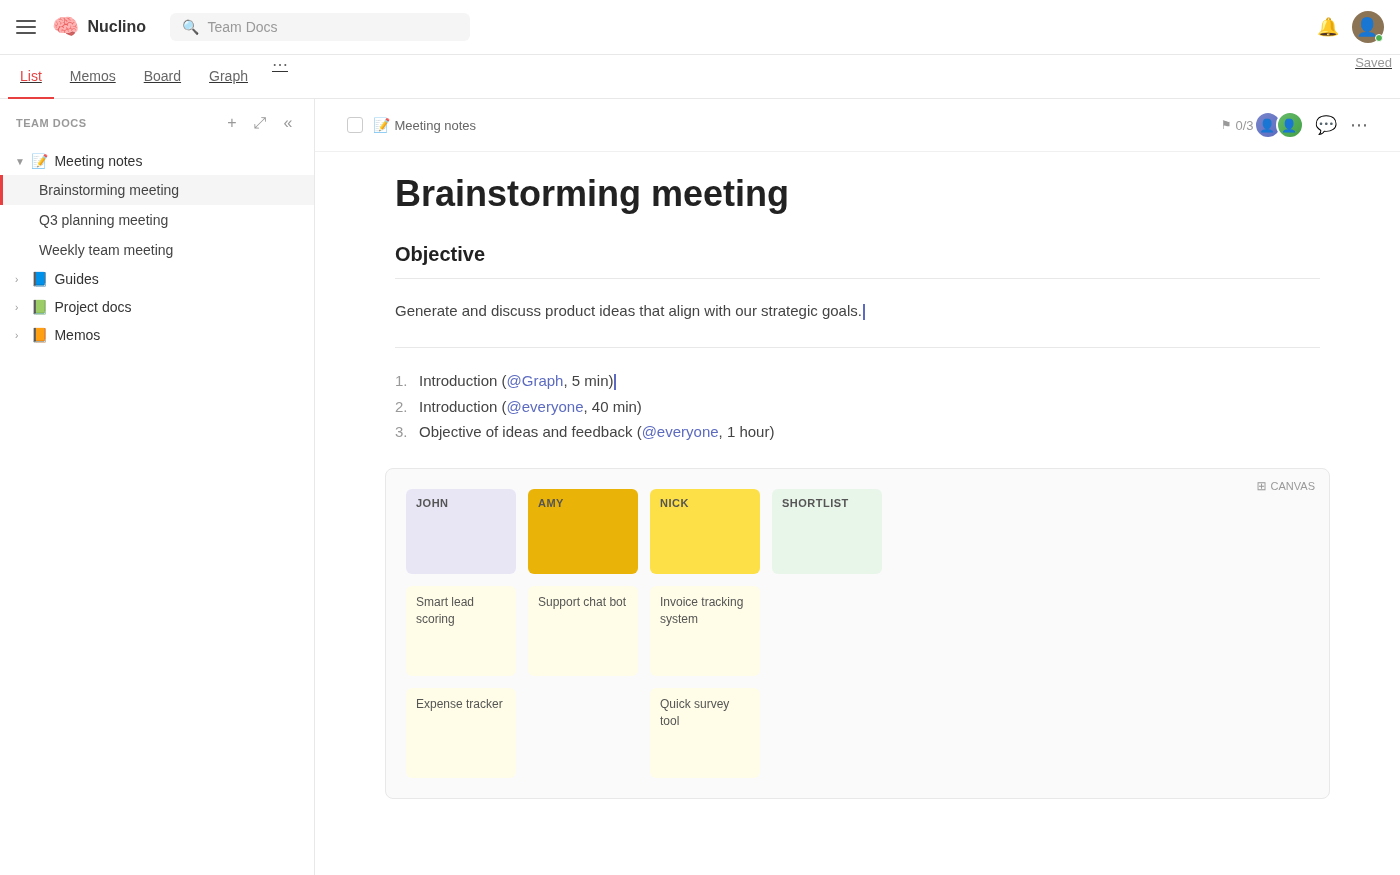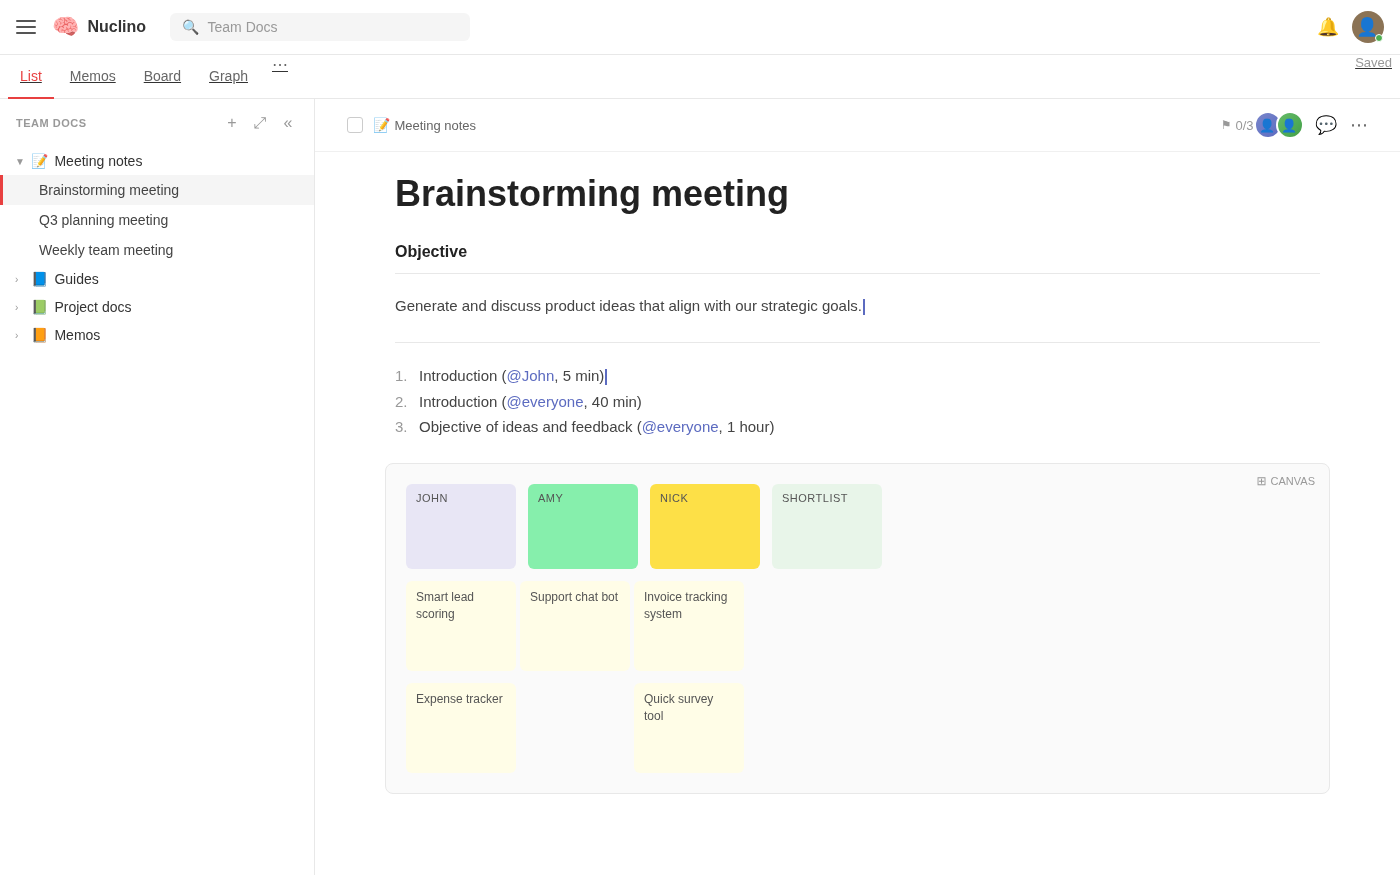--- a/index.html
+++ b/index.html
@@ -68,47 +68,47 @@
     .mini-avatar { width: 28px; height: 28px; border-radius: 50%; border: 2px solid white; margin-left: -6px; }
     .mini-avatar:first-child { margin-left: 0; }
     .mini-avatar-1 { background: linear-gradient(135deg, #7986CB, #5C6BC0); }
     .mini-avatar-2 { background: linear-gradient(135deg, #66BB6A, #43A047); }
     .chat-icon { font-size: 18px; color: #666; cursor: pointer; }
     .more-dots { font-size: 18px; color: #666; cursor: pointer; }
 
     
     .doc-body { padding: 20px 80px 40px 80px; flex: 1; }
     .doc-title { font-size: 36px; font-weight: 700; color: #222; margin-bottom: 28px; line-height: 1.2; }
-    .doc-h2 { font-size: 16px; font-weight: 600; color: #222; margin-bottom: 12px; }
+    .doc-h2 { font-size: 20px; font-weight: 600; color: #222; margin-bottom: 12px; }
     .doc-p { font-size: 15px; color: #444; line-height: 1.6; margin-bottom: 24px; }
     .cursor { display: inline-block; width: 2px; height: 16px; background: #5C6BC0; vertical-align: middle; margin-left: 1px; }
     .doc-hr { border: none; border-top: 1px solid #e8e8e8; margin-bottom: 20px; }
     .mention { color: #5C6BC0; }
 
     
     .agenda-list { list-style: none; margin-bottom: 24px; }
     .agenda-item { font-size: 15px; color: #444; padding: 4px 0; display: flex; gap: 6px; }
     .agenda-num { color: #999; min-width: 18px; }
 
     
     .canvas-block { border: 1px solid #e8e8e8; border-radius: 8px; background: #fafafa; padding: 20px; margin: 0 -10px; position: relative; }
     .canvas-label { position: absolute; top: 10px; right: 14px; font-size: 11px; color: #999; display: flex; align-items: center; gap: 4px; }
     .canvas-icon { font-size: 12px; }
     .canvas-grid { display: grid; grid-template-columns: repeat(4, 110px) 1fr; gap: 12px; }
-    .canvas-col-header { padding: 8px 10px 8px; font-size: 11px; font-weight: 400; letter-spacing: 0.5px; border-radius: 6px; min-height: 85px; }
+    .canvas-col-header { padding: 8px 10px 8px; font-size: 11px; font-weight: 700; letter-spacing: 0.5px; border-radius: 6px; min-height: 85px; }
     .col-john { background: #e8e6f5; color: #555; }
-    .col-amy { background: #86efac; color: #555; }
+    .col-amy { background: #eab308; color: #555; }
     .col-nick { background: #fde047; color: #555; }
     .col-shortlist { background: #e8f5e9; color: #555; }
 
     .canvas-card { padding: 8px 10px; border-radius: 6px; font-size: 12px; color: #555; min-height: 90px; line-height: 1.4; }
     .card-yellow { background: #fffde7; }
     .card-empty { background: transparent; }
 
-    .canvas-row { display: grid; grid-template-columns: repeat(4, 110px) 1fr; gap: 4px; margin-top: 0; }
+    .canvas-row { display: grid; grid-template-columns: repeat(4, 110px) 1fr; gap: 12px; margin-top: 0; }
   </style>
 </head>
 <body>
 
 <div class="top-bar">
   <div class="hamburger">
     <span></span>
       <span></span>
       <span></span>
   </div>
@@ -248,21 +248,21 @@
       <p class="doc-p">
         <span>Generate and discuss product ideas that align with our strategic goals.</span><span class="cursor"></span>
       </p>
 
       <hr class="doc-hr">
 
       <ol class="agenda-list">
         <li class="agenda-item">
           <span class="agenda-num">1.</span>
           <span>
-            <span>Introduction (</span><span class="mention">@John</span><span>, 5 min)</span><span class="cursor"></span>
+            <span>Introduction (</span><span class="mention">@Graph</span><span>, 5 min)</span><span class="cursor"></span>
           </span>
         </li>
         <li class="agenda-item">
           <span class="agenda-num">2.</span>
           <span>
             <span>Introduction (</span><span class="mention">@everyone</span><span>, 40 min)</span>
           </span>
         </li>
         <li class="agenda-item">
           <span class="agenda-num">3.</span>

